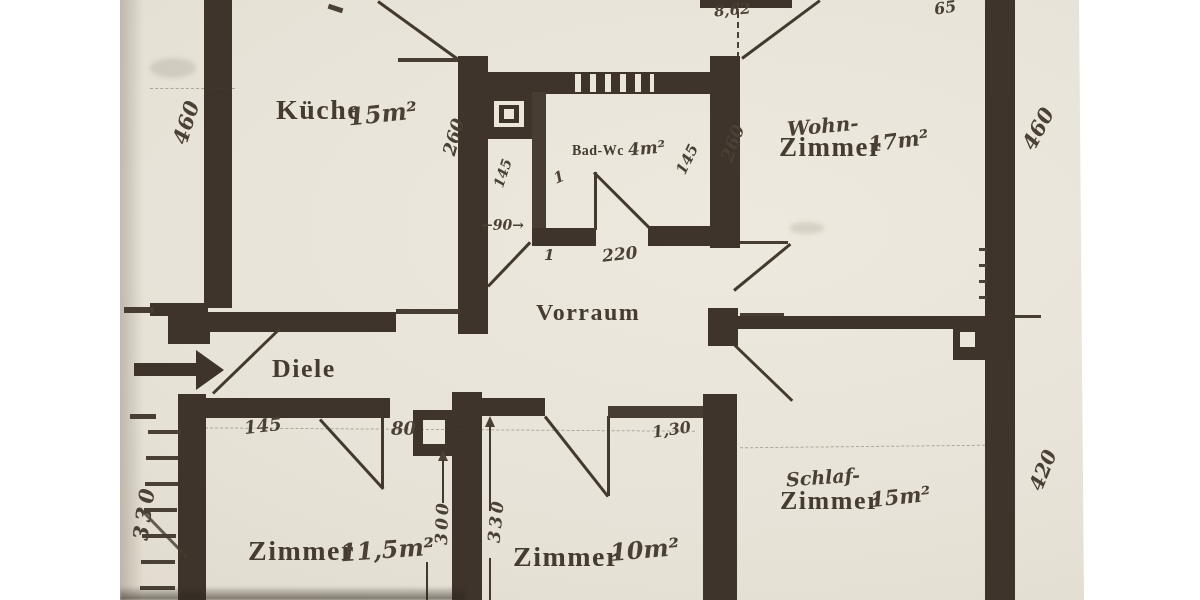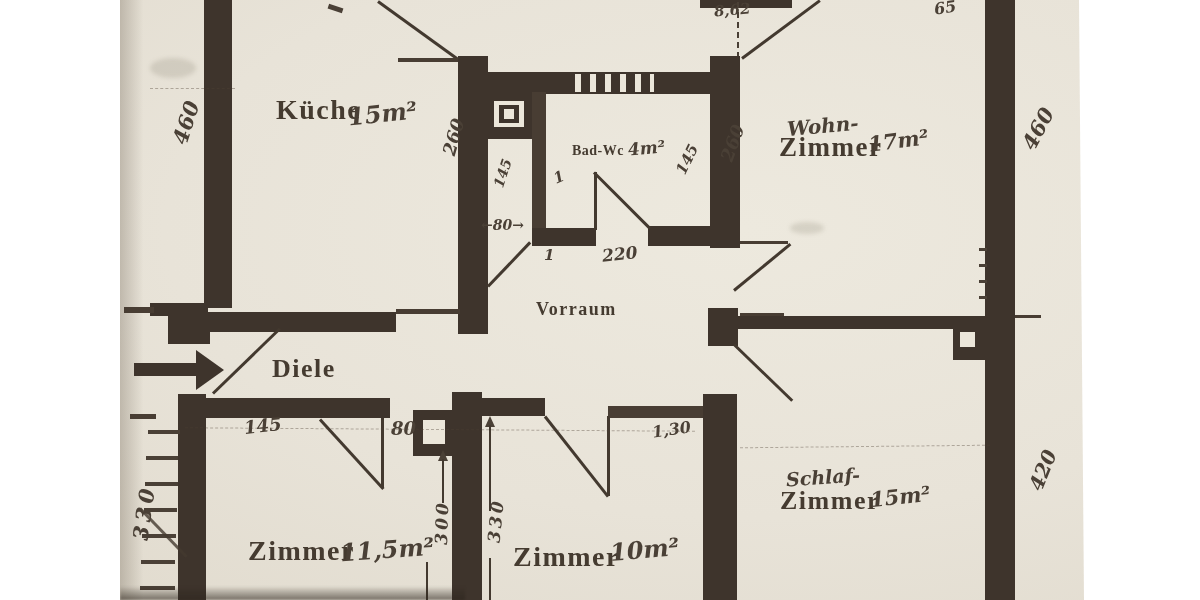--- a/index.html
+++ b/index.html
@@ -132,42 +132,42 @@
     <div class="pr" style="left:276px;top:96px;font-size:28px;">Küche</div>
     <div class="hw" style="left:348px;top:102px;font-size:24px;transform:rotate(-6deg);">15m²</div>
 
     <div class="pr" style="left:572px;top:144px;font-size:14px;letter-spacing:.5px;">Bad-Wc</div>
     <div class="hw" style="left:628px;top:140px;font-size:17px;transform:rotate(-5deg);">4m²</div>
 
     <div class="hw" style="left:787px;top:116px;font-size:20px;transform:rotate(-5deg);">Wohn-</div>
     <div class="pr" style="left:779px;top:134px;font-size:27px;">Zimmer</div>
     <div class="hw" style="left:868px;top:130px;font-size:21px;transform:rotate(-7deg);">17m²</div>
 
-    <div class="pr" style="left:536px;top:300px;font-size:18px;">Vorraum</div>
+    <div class="pr" style="left:536px;top:300px;font-size:24px;">Vorraum</div>
     <div class="pr" style="left:272px;top:356px;font-size:26px;">Diele</div>
 
     <div class="pr" style="left:248px;top:537px;font-size:28px;">Zimmer</div>
     <div class="hw" style="left:340px;top:538px;font-size:24px;transform:rotate(-4deg);">11,5m²</div>
 
     <div class="pr" style="left:513px;top:543px;font-size:28px;">Zimmer</div>
     <div class="hw" style="left:610px;top:538px;font-size:24px;transform:rotate(-5deg);">10m²</div>
 
     <div class="hw" style="left:786px;top:468px;font-size:19px;transform:rotate(-4deg);">Schlaf-</div>
     <div class="pr" style="left:780px;top:488px;font-size:26px;">Zimmer</div>
     <div class="hw" style="left:870px;top:486px;font-size:21px;transform:rotate(-6deg);">15m²</div>
 
     <div class="hw" style="left:164px;top:112px;font-size:21px;transform:rotate(-72deg);">460</div>
     <div class="hw" style="left:116px;top:502px;font-size:21px;transform:rotate(-82deg);letter-spacing:4px;">330</div>
     <div class="hw" style="left:435px;top:128px;font-size:18px;transform:rotate(-74deg);">260</div>
     <div class="hw" style="left:714px;top:134px;font-size:18px;transform:rotate(-70deg);">260</div>
     <div class="hw" style="left:1016px;top:118px;font-size:21px;transform:rotate(-62deg);">460</div>
     <div class="hw" style="left:1022px;top:460px;font-size:20px;transform:rotate(-68deg);">420</div>
     <div class="hw" style="left:488px;top:166px;font-size:14px;transform:rotate(-72deg);">145</div>
     <div class="hw" style="left:672px;top:152px;font-size:15px;transform:rotate(-64deg);">145</div>
-    <div class="hw" style="left:481px;top:218px;font-size:14px;">←80→</div>
+    <div class="hw" style="left:481px;top:218px;font-size:14px;">←90→</div>
     <div class="hw" style="left:602px;top:246px;font-size:17px;transform:rotate(-6deg);">220</div>
     <div class="hw" style="left:544px;top:248px;font-size:15px;">1</div>
     <div class="hw" style="left:554px;top:170px;font-size:15px;transform:rotate(-22deg);">1</div>
     <div class="hw" style="left:714px;top:3px;font-size:15px;transform:rotate(-5deg);">8,62</div>
     <div class="hw" style="left:934px;top:0px;font-size:16px;transform:rotate(-9deg);">65</div>
     <div class="hw" style="left:244px;top:417px;font-size:18px;transform:rotate(-6deg);">145</div>
     <div class="hw" style="left:391px;top:420px;font-size:18px;">80</div>
     <div class="hw" style="left:652px;top:422px;font-size:16px;transform:rotate(-8deg);">1,30</div>
     <div class="hw" style="left:420px;top:514px;font-size:17px;transform:rotate(-88deg);letter-spacing:3px;">300</div>
     <div class="hw" style="left:474px;top:512px;font-size:17px;transform:rotate(-84deg);letter-spacing:3px;">330</div>

